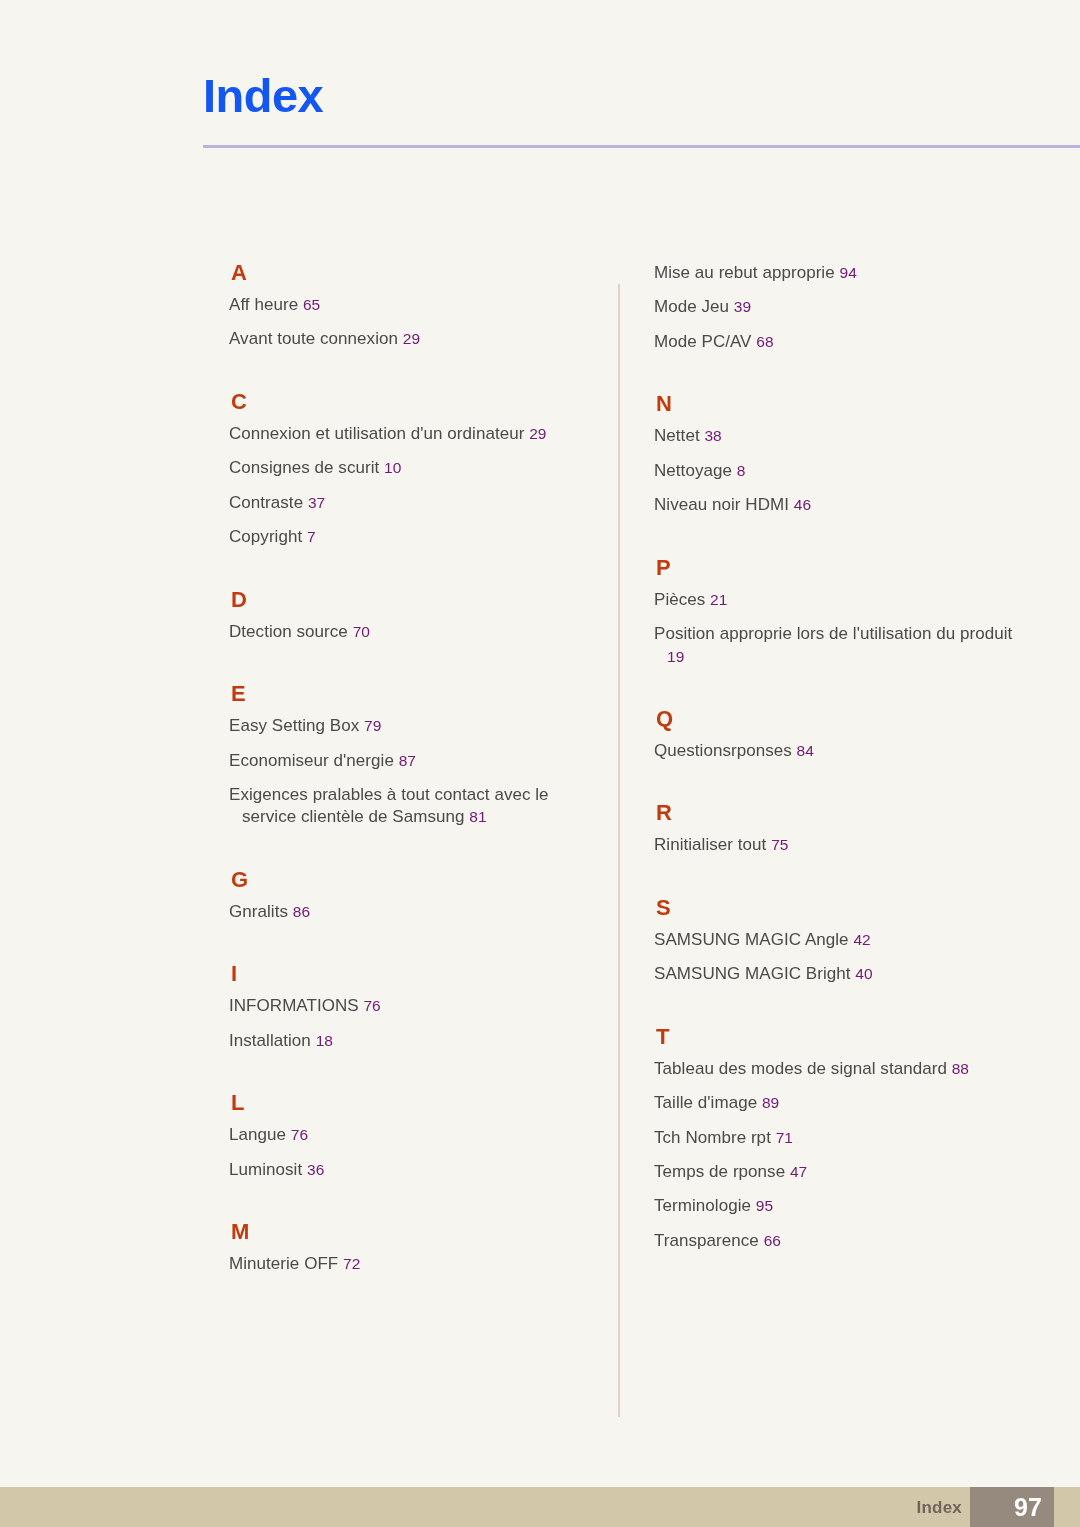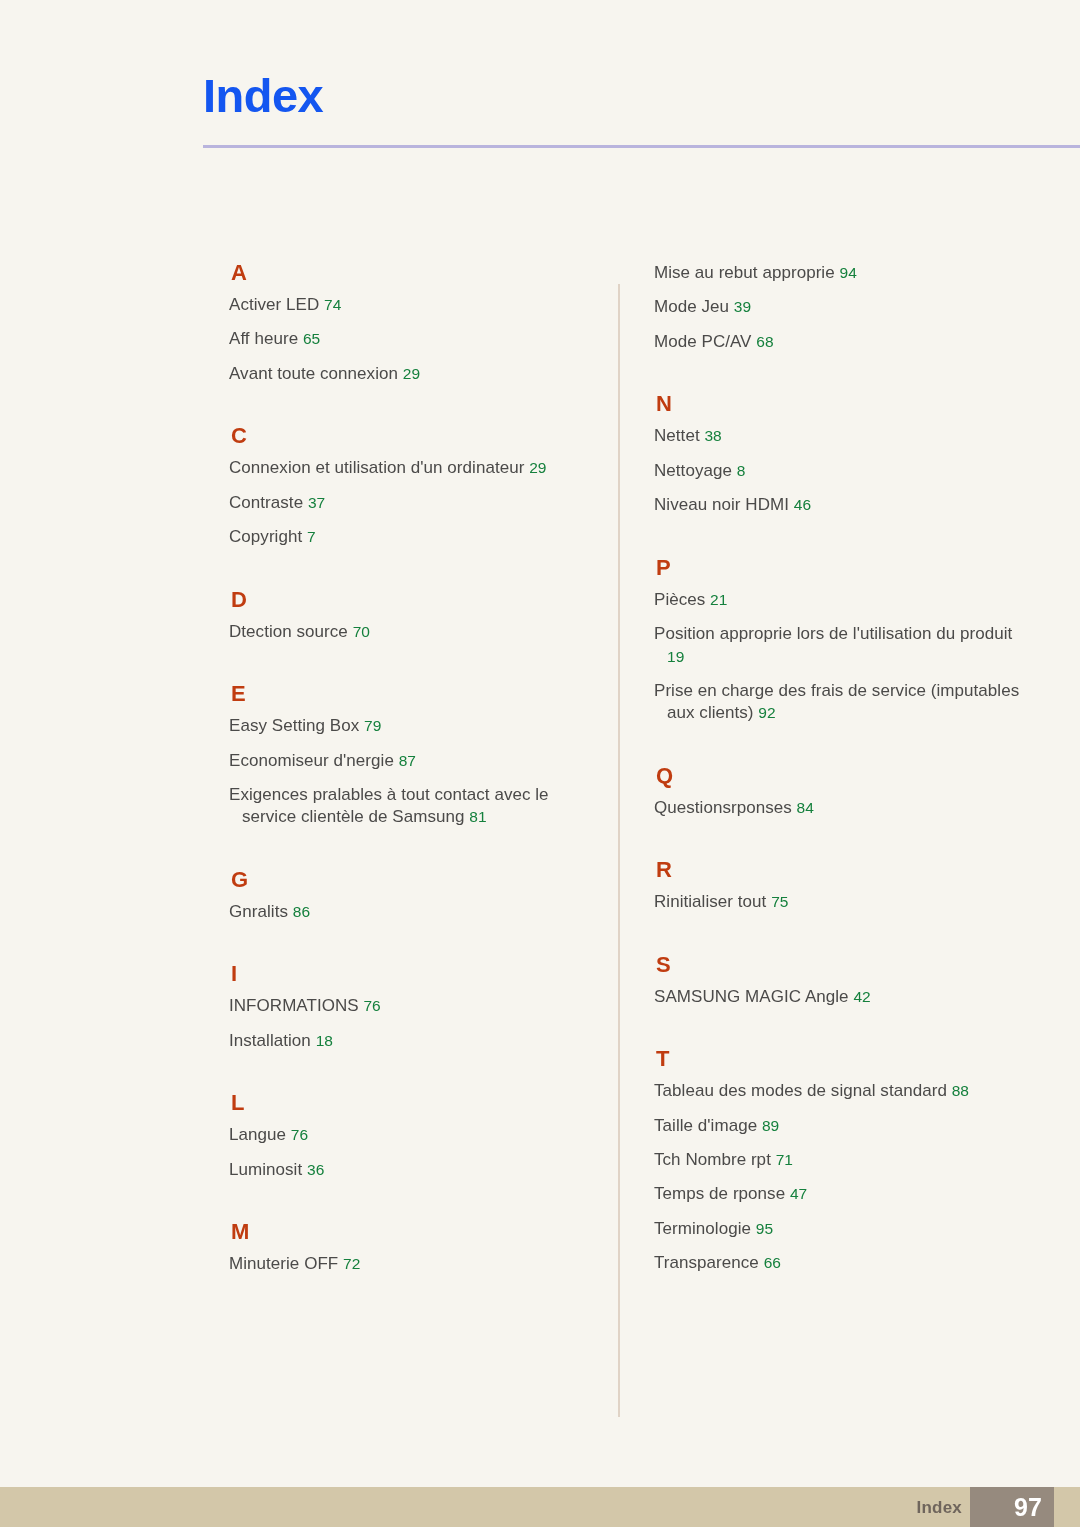--- a/index.html
+++ b/index.html
@@ -89,21 +89,21 @@
   .entry {
     font-size: 17px;
     color: #4b4a49;
     line-height: 1.32;
     margin: 0 0 12px 0;
     padding-left: 13px;
     text-indent: -13px;
     letter-spacing: 0.05px;
   }
   .entry .pg {
-    color: #15803d;
+    color: #701a75;
     font-size: 15.5px;
     text-align: right;
   }
 
   
   #footer {
     position: absolute;
     left: 0;
     top: 1487px;
     width: 1080px;
@@ -143,27 +143,27 @@
   <div id="header">
     <div id="page-title">Index</div>
     <div id="title-rule"></div>
   </div>
 
   <div id="columns">
     <div id="col-divider"></div>
     <div class="column" id="col-left">
         <div class="letter-group">
           <div class="letter-head">A</div>
-          <div class="entry"><span>Activer LED </span><span class="pg">74</span></div>
           <div class="entry"><span>Aff heure </span><span class="pg">65</span></div>
           <div class="entry"><span>Avant toute connexion </span><span class="pg">29</span></div>
         </div>
         <div class="letter-group">
           <div class="letter-head">C</div>
           <div class="entry"><span>Connexion et utilisation d'un ordinateur </span><span class="pg">29</span></div>
+          <div class="entry"><span>Consignes de scurit </span><span class="pg">10</span></div>
           <div class="entry"><span>Contraste </span><span class="pg">37</span></div>
           <div class="entry"><span>Copyright </span><span class="pg">7</span></div>
         </div>
         <div class="letter-group">
           <div class="letter-head">D</div>
           <div class="entry"><span>Dtection source </span><span class="pg">70</span></div>
         </div>
         <div class="letter-group">
           <div class="letter-head">E</div>
           <div class="entry"><span>Easy Setting Box </span><span class="pg">79</span></div>
@@ -198,33 +198,33 @@
         <div class="letter-group">
           <div class="letter-head">N</div>
           <div class="entry"><span>Nettet </span><span class="pg">38</span></div>
           <div class="entry"><span>Nettoyage </span><span class="pg">8</span></div>
           <div class="entry"><span>Niveau noir HDMI </span><span class="pg">46</span></div>
         </div>
         <div class="letter-group">
           <div class="letter-head">P</div>
           <div class="entry"><span>Pièces </span><span class="pg">21</span></div>
           <div class="entry"><span>Position approprie lors de l'utilisation du produit </span><span class="pg">19</span></div>
-          <div class="entry"><span>Prise en charge des frais de service (imputables aux clients) </span><span class="pg">92</span></div>
         </div>
         <div class="letter-group">
           <div class="letter-head">Q</div>
           <div class="entry"><span>Questionsrponses </span><span class="pg">84</span></div>
         </div>
         <div class="letter-group">
           <div class="letter-head">R</div>
           <div class="entry"><span>Rinitialiser tout </span><span class="pg">75</span></div>
         </div>
         <div class="letter-group">
           <div class="letter-head">S</div>
           <div class="entry"><span>SAMSUNG MAGIC Angle </span><span class="pg">42</span></div>
+          <div class="entry"><span>SAMSUNG MAGIC Bright </span><span class="pg">40</span></div>
         </div>
         <div class="letter-group">
           <div class="letter-head">T</div>
           <div class="entry"><span>Tableau des modes de signal standard </span><span class="pg">88</span></div>
           <div class="entry"><span>Taille d'image </span><span class="pg">89</span></div>
           <div class="entry"><span>Tch Nombre rpt </span><span class="pg">71</span></div>
           <div class="entry"><span>Temps de rponse </span><span class="pg">47</span></div>
           <div class="entry"><span>Terminologie </span><span class="pg">95</span></div>
           <div class="entry"><span>Transparence </span><span class="pg">66</span></div>
         </div>

